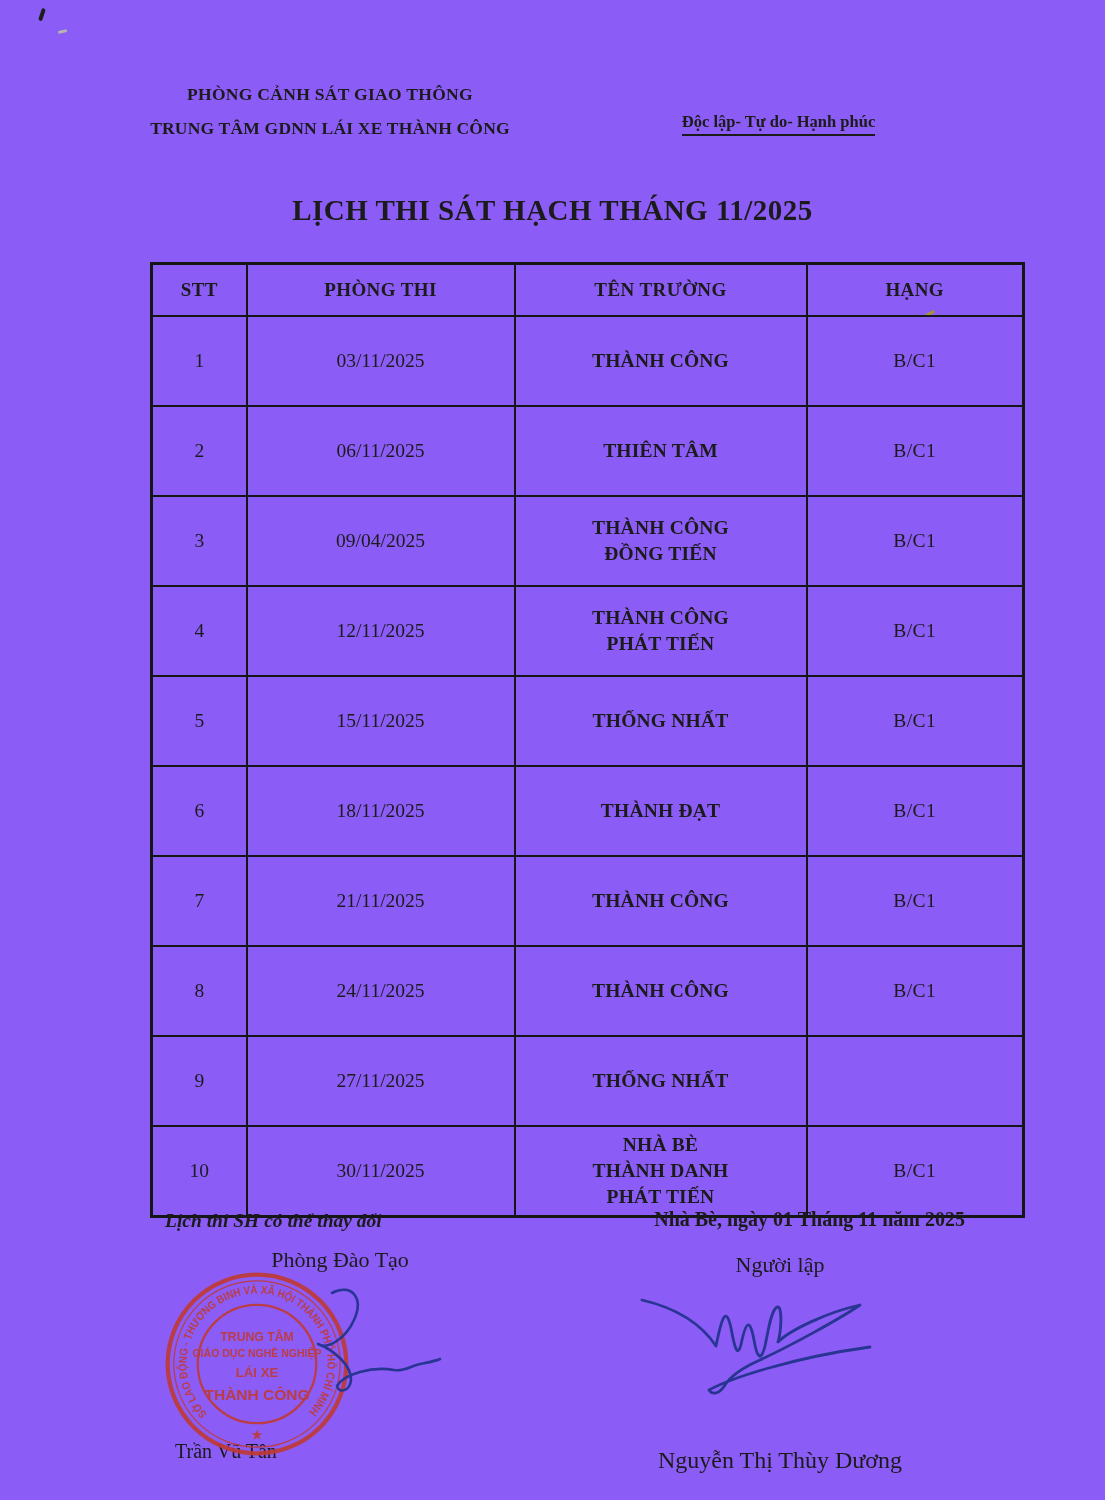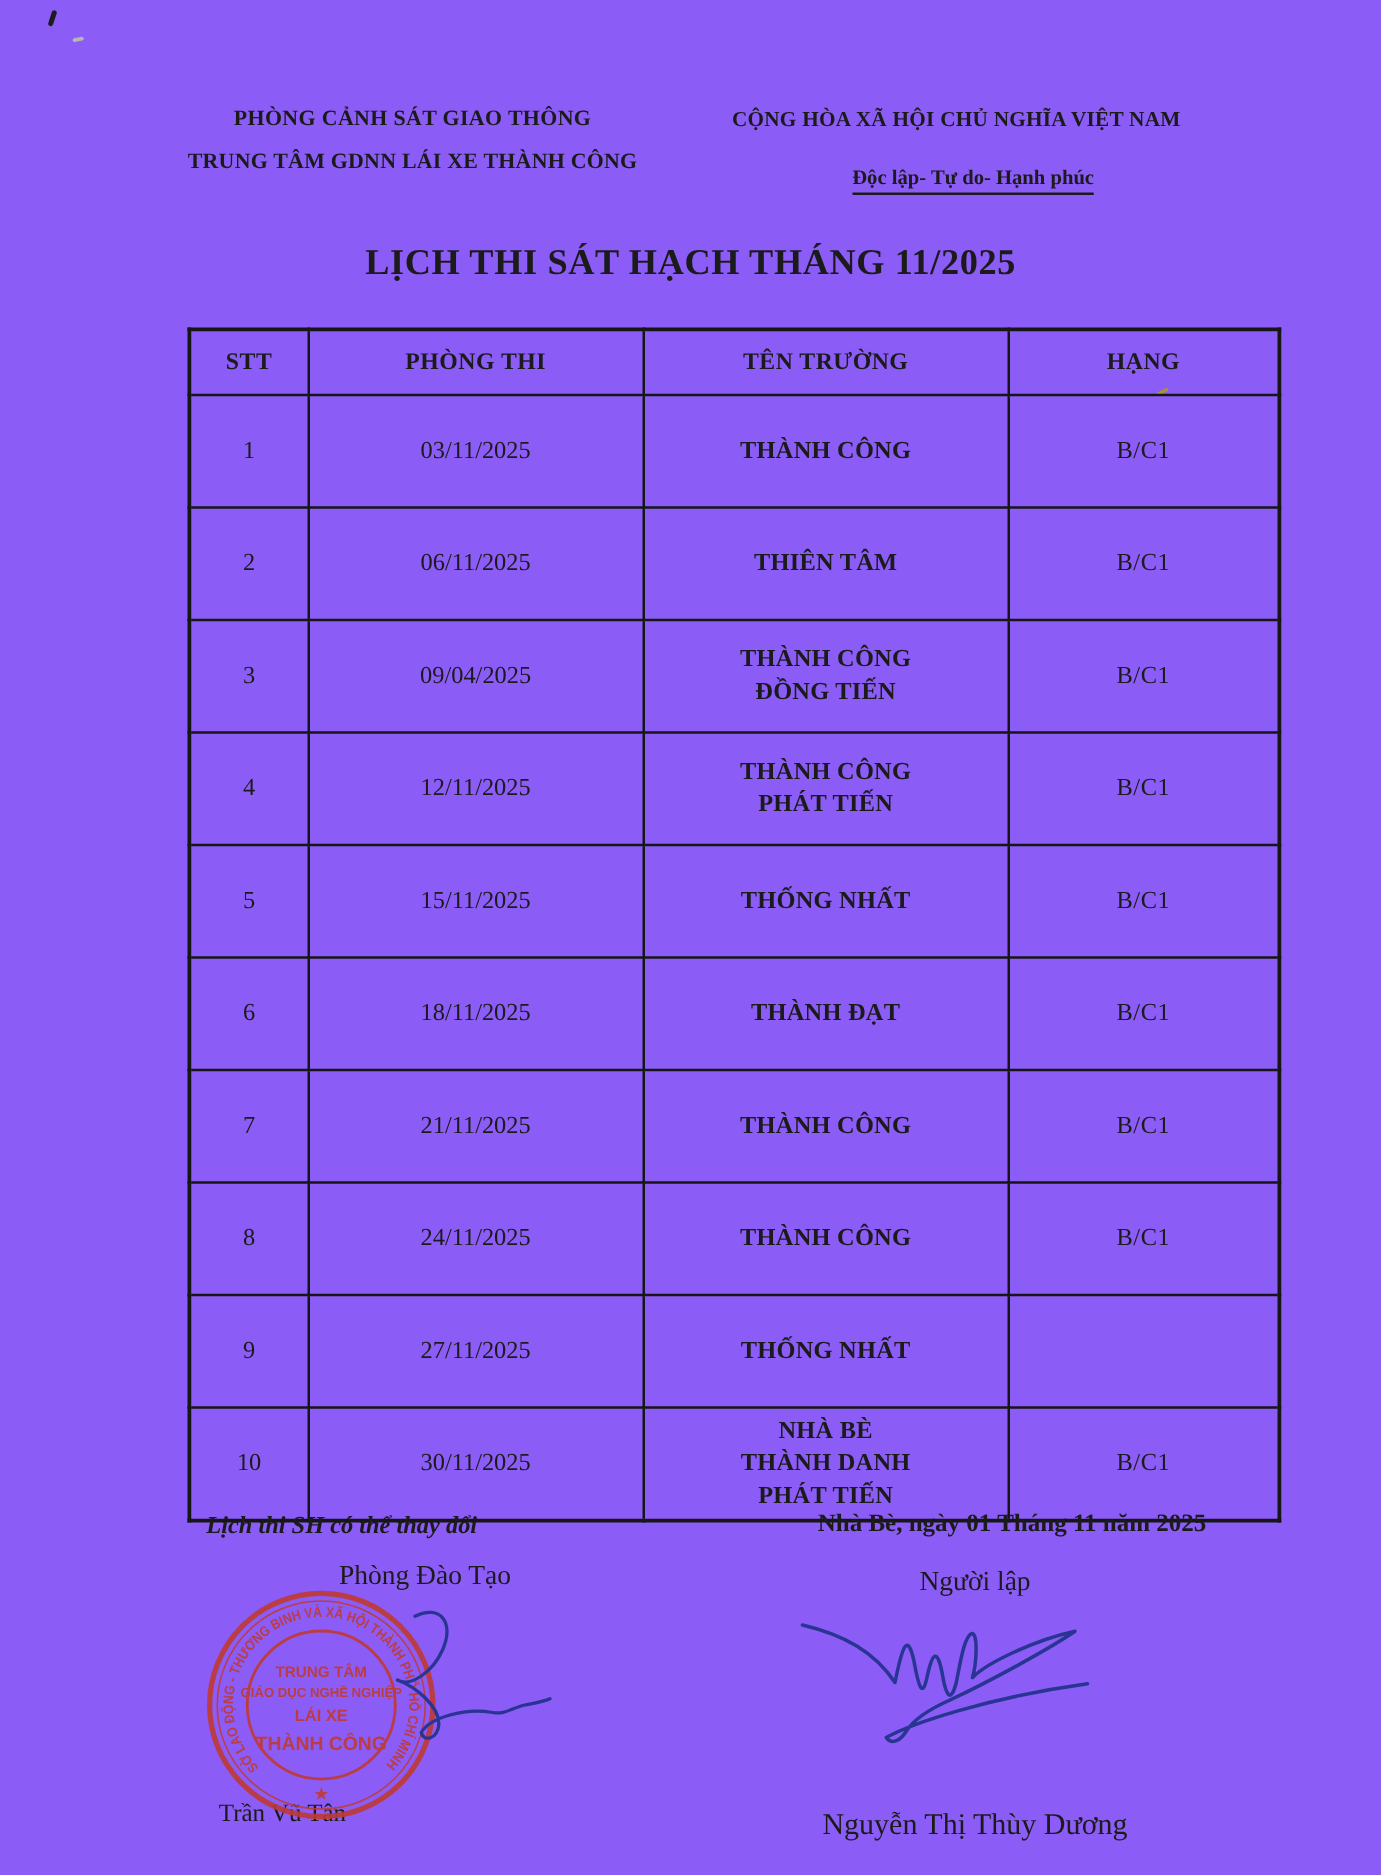--- a/index.html
+++ b/index.html
@@ -68,21 +68,20 @@
 
   <div class="abs ink-mark"></div>
   <div class="abs ink-speck"></div>
   <div class="abs pen-tick"></div>
 
   <div class="abs org-left">
     <div class="l1">PHÒNG CẢNH SÁT GIAO THÔNG</div>
     <div class="l2">TRUNG TÂM GDNN LÁI XE THÀNH CÔNG</div>
   </div>
   <div class="abs org-right">
-    <div class="l1">CỘNG HÒA XÃ HỘI CHỦ NGHĨA VIỆT NAM</div>
     <br>
     <span class="l2">Độc lập- Tự do- Hạnh phúc</span>
   </div>
 
   <div class="abs doc-title">LỊCH THI SÁT HẠCH THÁNG 11/2025</div>
 
   <table class="sched">
     <colgroup>
       <col class="col-stt">
         <col class="col-date">

